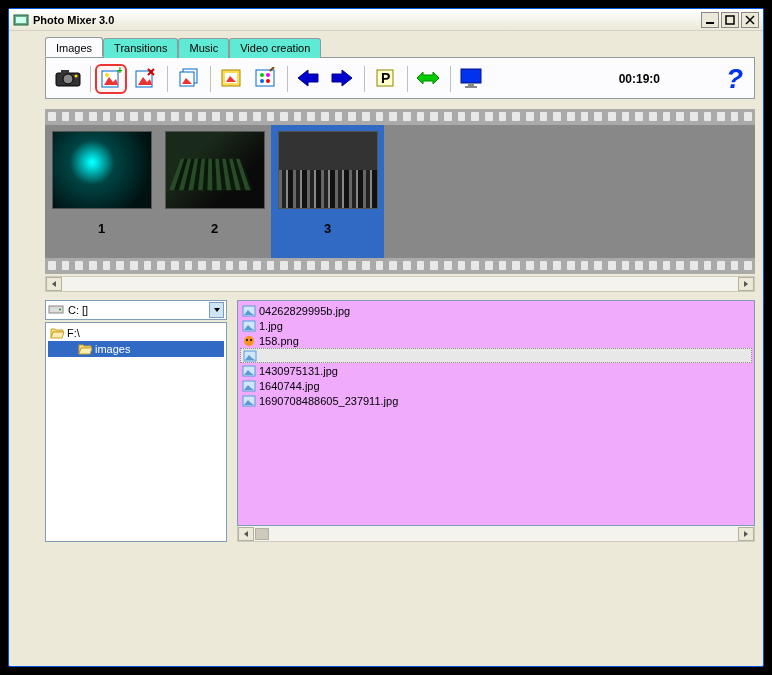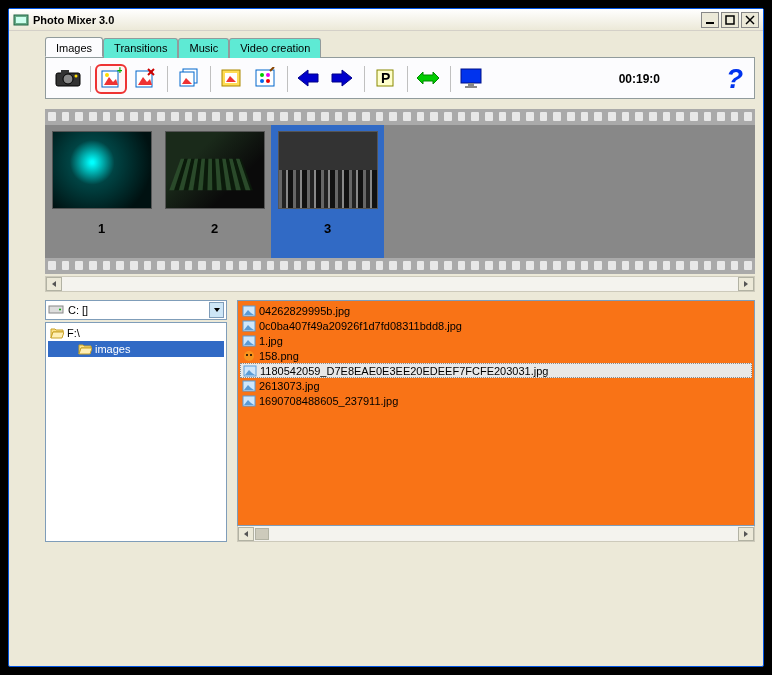--- a/index.html
+++ b/index.html
@@ -46,21 +46,21 @@
 .drive-panel { width: 182px; display: flex; flex-direction: column; }
 .drive-select { height: 20px; border: 1px solid #7f9db9; background: #fff; display: flex; align-items: center; padding: 0 2px; cursor: pointer; }
 .drive-select .dropbtn { width: 15px; height: 16px; margin-left: auto; background: #cde6f7; border: 1px solid #7f9db9; display: flex; align-items: center; justify-content: center; }
 .tree { flex: 1; border: 1px solid #7f9db9; background: #fff; margin-top: 2px; overflow: auto; padding: 2px; }
 .tree-item { display: flex; align-items: center; height: 16px; padding: 0 2px; cursor: pointer; }
 .tree-item.selected { background: #316ac5; color: #fff; }
 .tree-item .indent { display: inline-block; }
 .folder-icon { width: 14px; height: 12px; margin-right: 3px; }
 
 .file-panel { flex: 1; margin-left: 10px; display: flex; flex-direction: column; }
-.file-list { flex: 1; border: 1px solid #7f9db9; background: #f97316; overflow: auto; padding: 2px; }
+.file-list { flex: 1; border: 1px solid #7f9db9; background: #f0abfc; overflow: auto; padding: 2px; }
 .file-item { display: flex; align-items: center; height: 15px; padding: 0 2px; cursor: pointer; }
 .file-item.selected { background: #e8e8e8; border: 1px dotted #888; }
 .file-icon { width: 14px; height: 12px; margin-right: 3px; flex-shrink: 0; }
 .file-item span.name { white-space: nowrap; }
 .file-hscroll { height: 16px; background: #f4f3ee; border: 1px solid #cdcabb; border-top: none; display: flex; align-items: center; }
 .file-hscroll .arrow { width: 16px; height: 14px; background: #ece9d8; border: 1px solid #b2b2a3; display: flex; align-items: center; justify-content: center; cursor: pointer; }
 .file-hscroll .thumb-bar { width: 14px; height: 12px; background: #cdcabb; border: 1px solid #b2b2a3; margin-left: 1px; }
 
 
 .thumb1 { background: radial-gradient(circle at 40% 40%, #0ff 2%, #044 30%, #011 80%); }
@@ -382,50 +382,49 @@
                     <rect x="1" y="1" width="12" height="10" fill="#cfe6fb" stroke="#5a9bd5"></rect>
                     <polygon points="2,10 6,5 9,8 12,10" fill="#5a9bd5"></polygon>
                   </svg></span>
                 <span class="name">04262829995b.jpg</span>
               </div>
               <div class="file-item">
                 <span class="file-icon"><svg width="14" height="12" viewBox="0 0 14 12">
                     <rect x="1" y="1" width="12" height="10" fill="#cfe6fb" stroke="#5a9bd5"></rect>
                     <polygon points="2,10 6,5 9,8 12,10" fill="#5a9bd5"></polygon>
                   </svg></span>
-                <span class="name">0c0ba407f49a20926f1d7fd08311bdd8.jpg</span>
-              </div>
-              <div class="file-item">
-                <span class="file-icon"><svg width="14" height="12" viewBox="0 0 14 12">
-                    <rect x="1" y="1" width="12" height="10" fill="#cfe6fb" stroke="#5a9bd5"></rect>
-                    <polygon points="2,10 6,5 9,8 12,10" fill="#5a9bd5"></polygon>
-                  </svg></span>
                 <span class="name">1.jpg</span>
               </div>
               <div class="file-item">
                 <span class="file-icon"><svg width="14" height="12" viewBox="0 0 14 12">
                     <circle cx="7" cy="6" r="5" fill="#f7931e"></circle>
                     <circle cx="5" cy="5" r="1" fill="#000"></circle>
                     <circle cx="9" cy="5" r="1" fill="#000"></circle>
                   </svg></span>
                 <span class="name">158.png</span>
               </div>
               <div class="file-item selected">
                 <span class="file-icon"><svg width="14" height="12" viewBox="0 0 14 12">
                     <rect x="1" y="1" width="12" height="10" fill="#cfe6fb" stroke="#5a9bd5"></rect>
                     <polygon points="2,10 6,5 9,8 12,10" fill="#5a9bd5"></polygon>
                   </svg></span>
-                <span class="name">1180542059_D7E8EAE0E3EE20EDEEF7FCFE203031.jpg</span>
-              </div>
-              <div class="file-item">
-                <span class="file-icon"><svg width="14" height="12" viewBox="0 0 14 12">
-                    <rect x="1" y="1" width="12" height="10" fill="#cfe6fb" stroke="#5a9bd5"></rect>
-                    <polygon points="2,10 6,5 9,8 12,10" fill="#5a9bd5"></polygon>
-                  </svg></span>
-                <span class="name">2613073.jpg</span>
+              </div>
+              <div class="file-item">
+                <span class="file-icon"><svg width="14" height="12" viewBox="0 0 14 12">
+                    <rect x="1" y="1" width="12" height="10" fill="#cfe6fb" stroke="#5a9bd5"></rect>
+                    <polygon points="2,10 6,5 9,8 12,10" fill="#5a9bd5"></polygon>
+                  </svg></span>
+                <span class="name">1430975131.jpg</span>
+              </div>
+              <div class="file-item">
+                <span class="file-icon"><svg width="14" height="12" viewBox="0 0 14 12">
+                    <rect x="1" y="1" width="12" height="10" fill="#cfe6fb" stroke="#5a9bd5"></rect>
+                    <polygon points="2,10 6,5 9,8 12,10" fill="#5a9bd5"></polygon>
+                  </svg></span>
+                <span class="name">1640744.jpg</span>
               </div>
               <div class="file-item">
                 <span class="file-icon"><svg width="14" height="12" viewBox="0 0 14 12">
                     <rect x="1" y="1" width="12" height="10" fill="#cfe6fb" stroke="#5a9bd5"></rect>
                     <polygon points="2,10 6,5 9,8 12,10" fill="#5a9bd5"></polygon>
                   </svg></span>
                 <span class="name">1690708488605_237911.jpg</span>
               </div>
             </div>
         <div class="file-hscroll">

